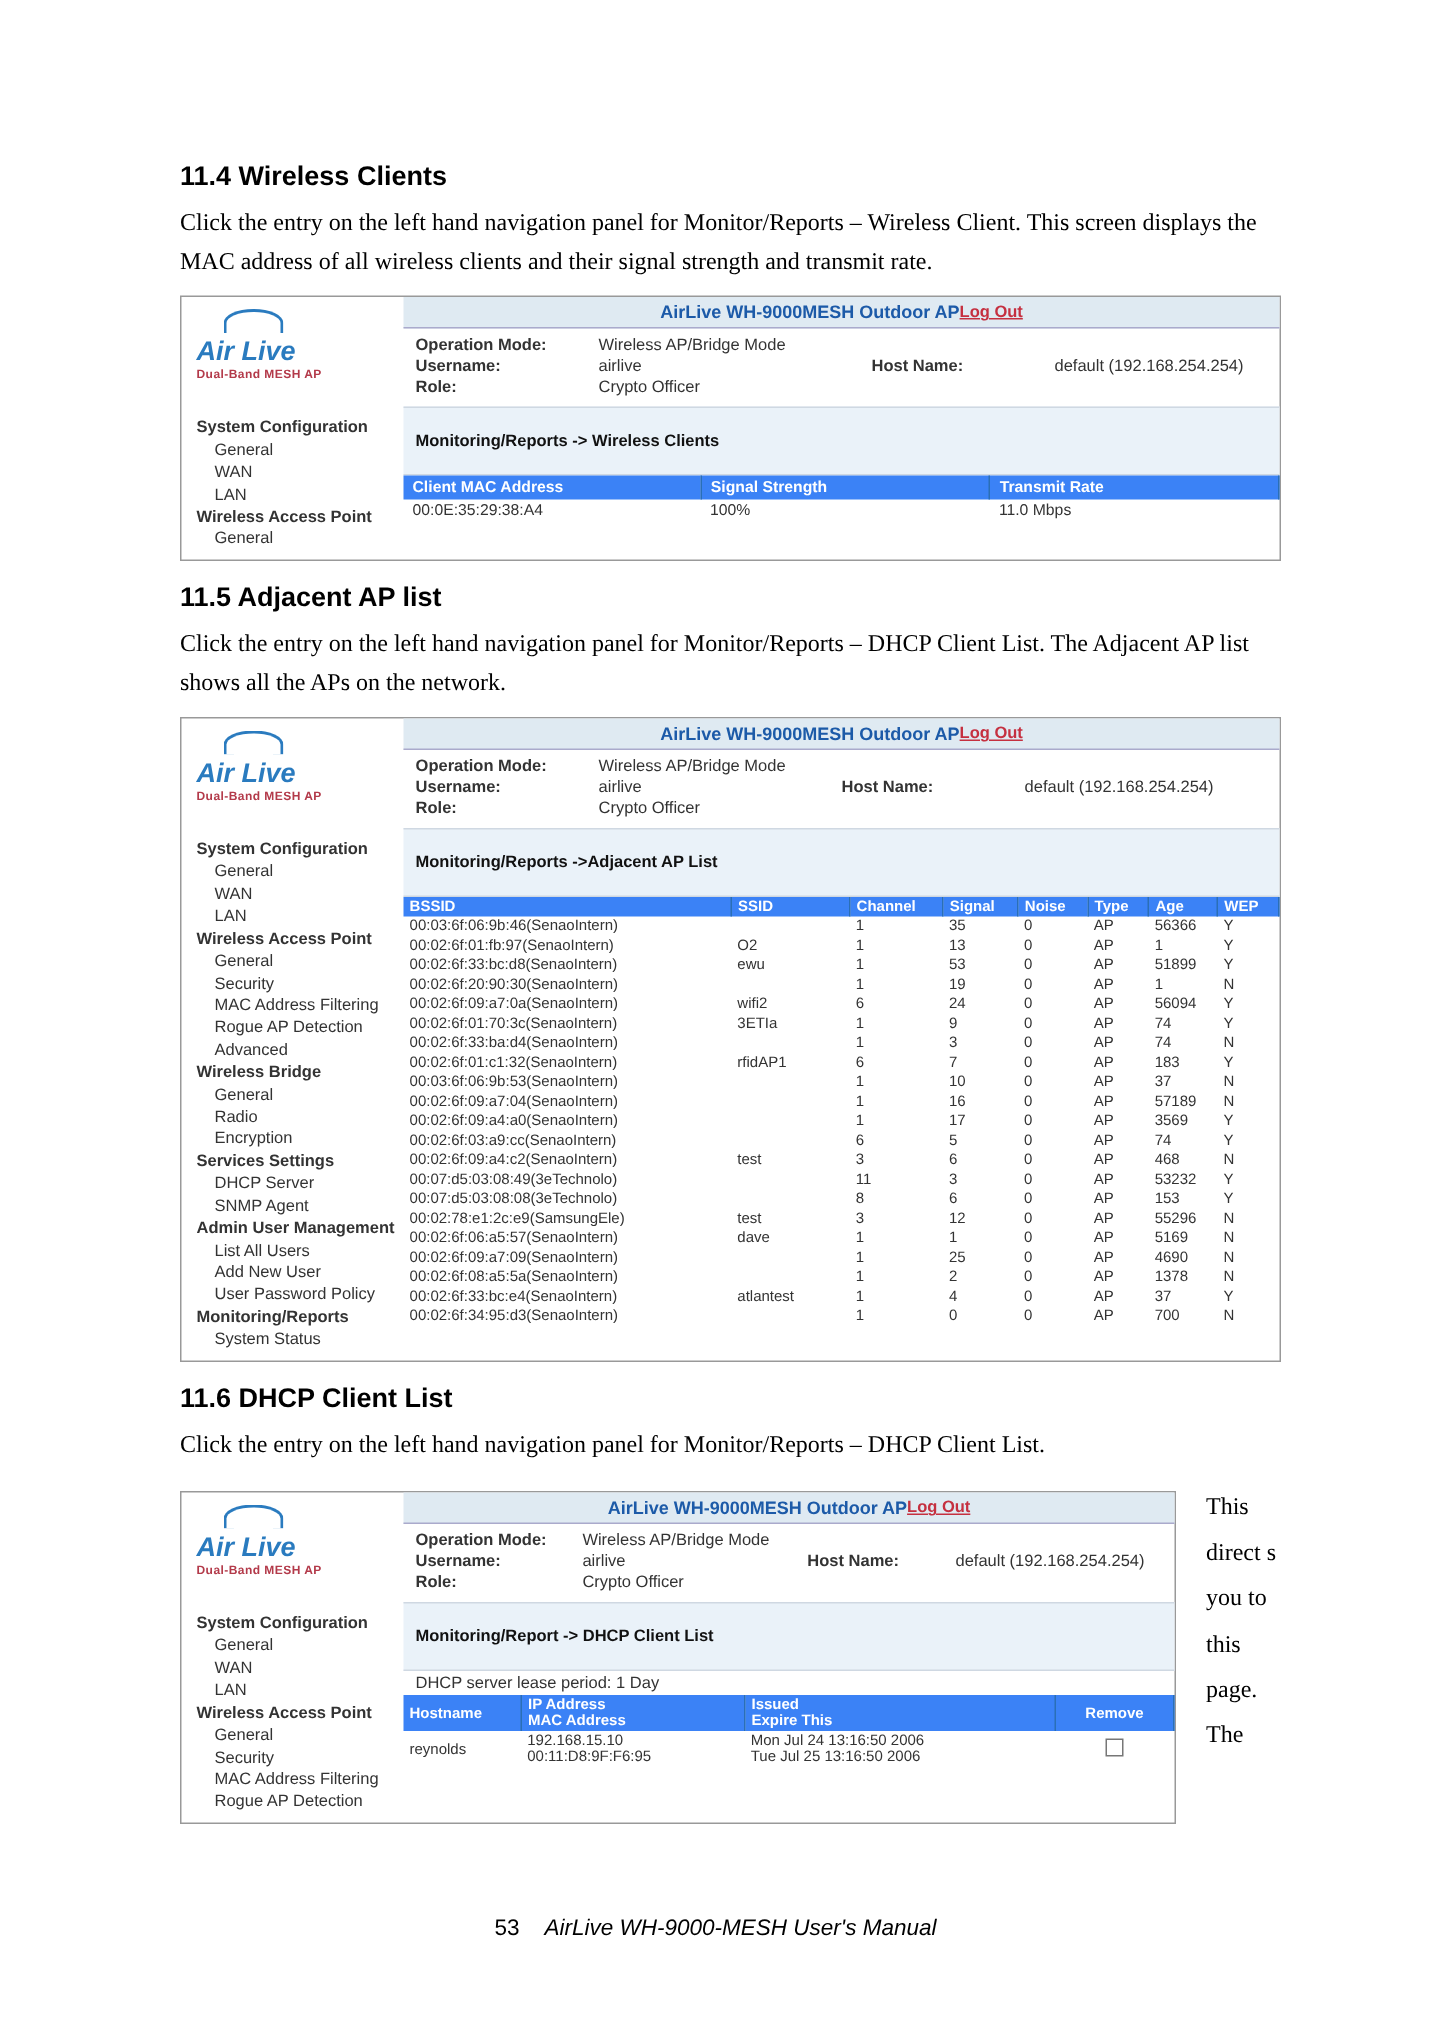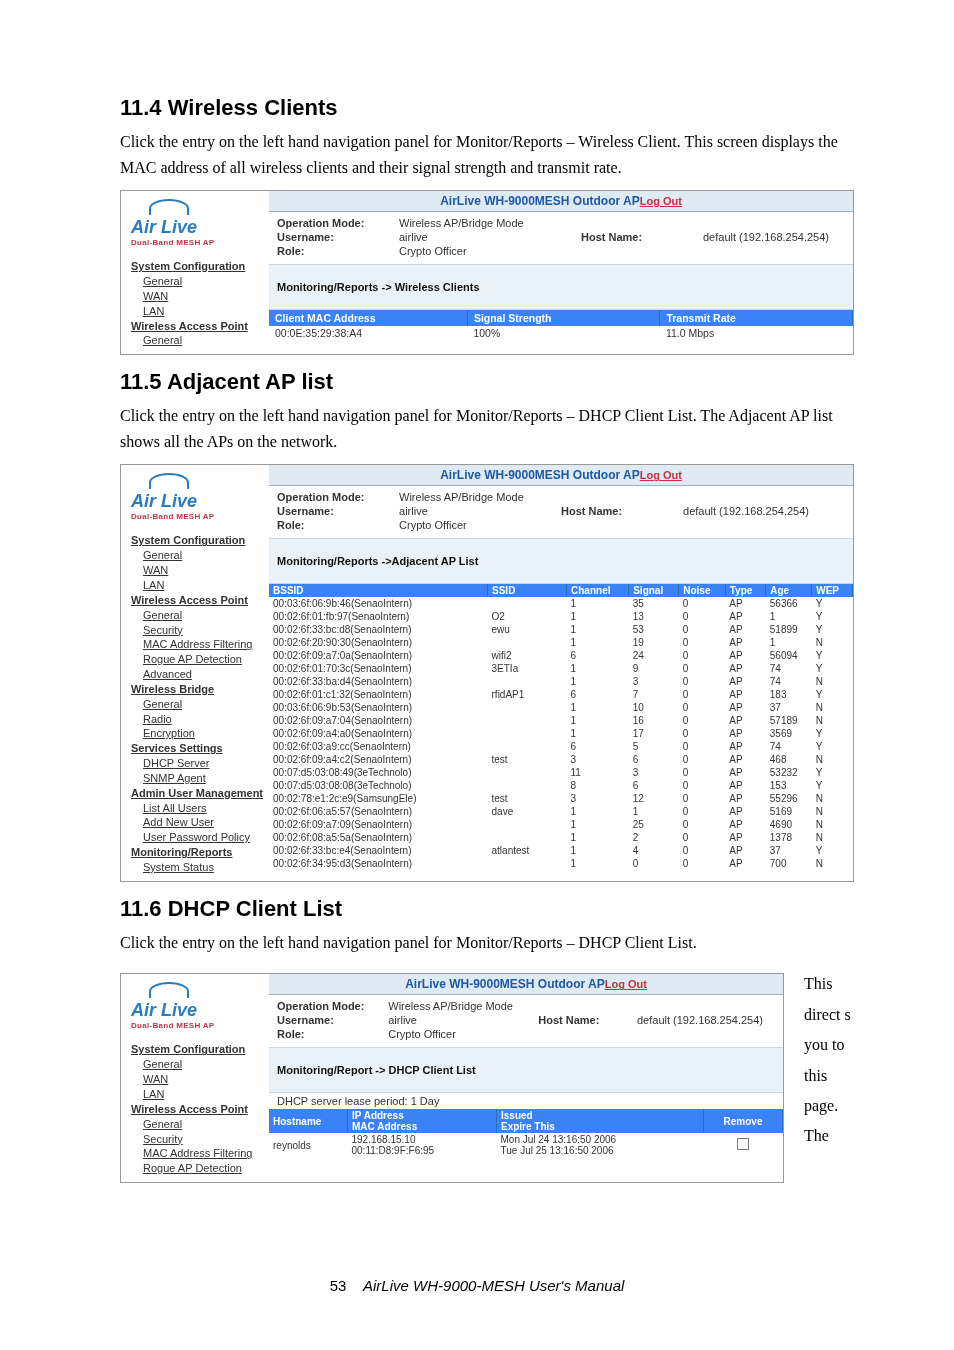--- a/index.html
+++ b/index.html
@@ -11,23 +11,23 @@
   }
   .page {
     width: 954px;
     height: 1350px;
     box-sizing: border-box;
     padding: 95px 100px 70px 120px;
     position: relative;
   }
   h2 {
     font-family: Arial, Helvetica, sans-serif;
-    font-size: 22px;
+    font-size: 18px;
     font-weight: bold;
-    margin: 0 0 8px 0;
+    margin: 12px 0 8px 0;
   }
   p.body {
     font-family: "Times New Roman", Times, serif;
     font-size: 16px;
     line-height: 1.6;
     margin: 4px 0 10px 0;
   }
   .floatpara {
     float: right;
     width: 50px;
@@ -81,21 +81,21 @@
     font-size: 18px;
     font-style: italic;
   }
   .logo-sub {
     color: #b33a4a;
     font-family: Arial, sans-serif;
     font-size: 8px;
     font-weight: bold;
     letter-spacing: 0.3px;
   }
-  .nav { margin-top: 12px; text-decoration: underline; }
+  .nav { margin-top: 24px; }
   .nav .grp { font-weight: bold; }
   .nav .itm { padding-left: 12px; font-weight: normal; }
   .nav div { line-height: 1.35; white-space: nowrap; }
 
   .rightcol { padding: 0; }
   .devbar {
     background: #dfeaf2;
     border-bottom: 1px solid #aac;
     padding: 3px 8px;
     display: flex;

